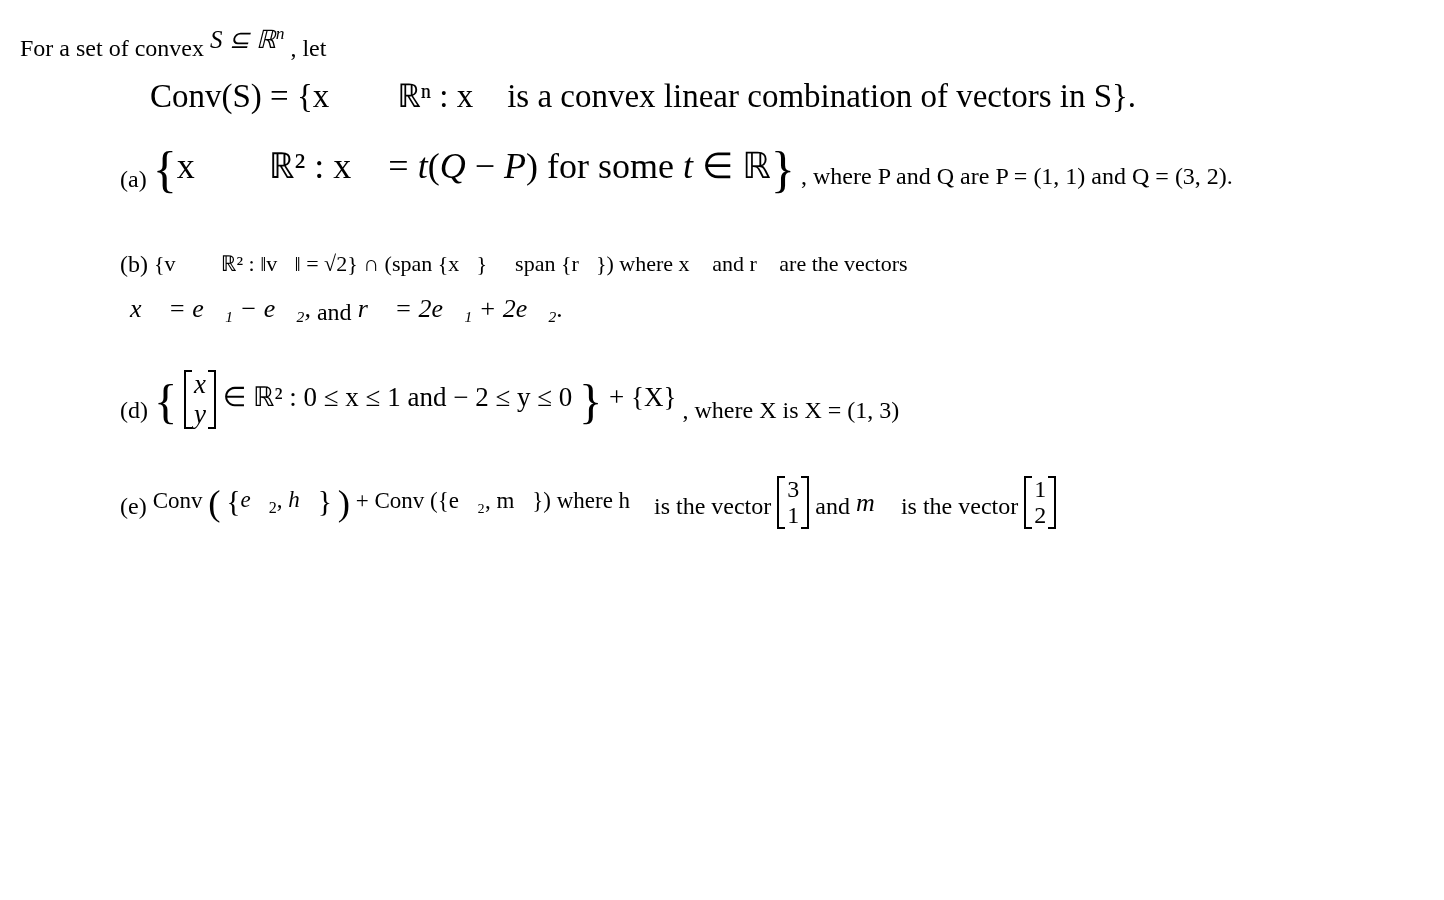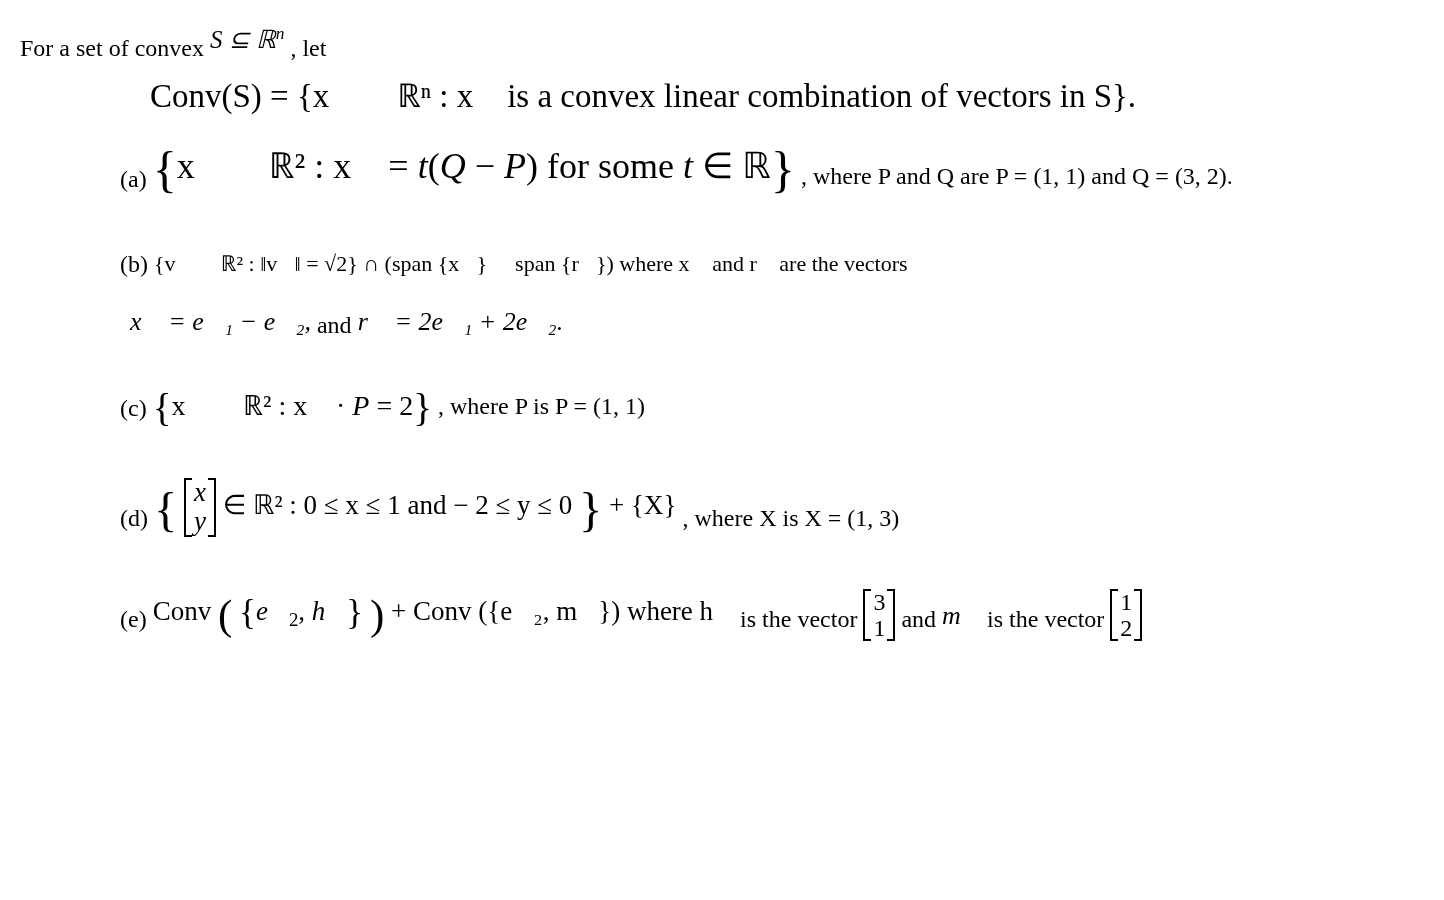--- a/index.html
+++ b/index.html
@@ -63,21 +63,21 @@
     content: "";
     position: absolute;
     top: 0; bottom: 0;
     width: 6px;
     border-top: 2px solid #000;
     border-bottom: 2px solid #000;
   }
   .matrix::before { left: 0; border-left: 2px solid #000; }
   .matrix::after  { right: 0; border-right: 2px solid #000; }
   .matrix .row { display: block; text-align: center; line-height: 1.1; padding: 0 4px; }
-  .gap-top { margin-top: 19px; }
+  .gap-top { margin-top: 6px; }
 </style>
 </head>
 <body>
 
 <div class="content">
 
   <div class="para1">
     <span>For a set of convex </span>
     <span class="math inline" style="font-style: italic; vertical-align: 8px; font-size:25px;">
       <span>S ⊆ ℝ</span><span class="sup">n</span>
@@ -105,46 +105,39 @@
         <span class="label">(b)</span>
         <span class="math inline" style="font-size:22px;">{v⃗ ∈ ℝ² : ‖v⃗‖ = √2} ∩ (span {x⃗} ∪ span {r⃗}) where x⃗ and r⃗ are the vectors</span>
       </div>
       <div class="gap-top" style="margin-left:10px;">
         <span class="math inline" style="font-size:26px; font-style:italic;">x⃗ = e⃗₁ − e⃗₂,</span>
         <span style="vertical-align:-6px;"> and </span>
         <span class="math inline" style="font-size:26px; font-style:italic;">r⃗ = 2e⃗₁ + 2e⃗₂.</span>
       </div>
     </div>
 
-    <div class="item">
-      <span class="label">(c)</span>
-      <span class="math inline" style="font-size:28px;">
-        <span class="big-brace-l"></span><span>x⃗ ∈ ℝ² : x⃗ · <i>P</i> = 2</span><span class="big-brace-r"></span>
-      </span>
-      <span> , where P is P = (1, 1)</span>
-    </div>
 
     <div class="item">
       <span class="label" style="vertical-align:-10px;">(d)</span>
       <span class="math inline" style="font-size:27px;">
         <span style="font-size:1.8em; vertical-align:-0.25em;">{</span>
         <span class="matrix">
           <span class="row" style="font-style:italic;">x</span>
           <span class="row" style="font-style:italic;">y</span>
         </span>
         <span> ∈ ℝ² : 0 ≤ x ≤ 1 and  − 2 ≤ y ≤ 0</span>
         <span style="font-size:1.8em; vertical-align:-0.25em;">}</span>
         <span> + {X}</span>
       </span>
       <span style="vertical-align:-10px;"> , where X is X = (1, 3)</span>
     </div>
 
     <div class="item">
       <span class="label" style="vertical-align:-6px;">(e)</span>
-      <span class="math inline" style="font-size:27px;">
+      <span class="math inline" style="font-size:23px;">
         <span>Conv</span>
         <span class="big-paren-l"></span>
         <span style="font-size:1.3em; vertical-align:-0.1em;">{</span><span><i>e⃗</i><span class="sub">2</span>, <i>h⃗</i></span><span style="font-size:1.3em; vertical-align:-0.1em;">}</span>
         <span class="big-paren-r"></span>
         <span> + </span>
         <span>Conv ({e⃗₂, m⃗})</span>
         <span> where h⃗ </span>
       </span>
       <span style="vertical-align:-6px;">is the vector </span>
       <span class="matrix" style="font-size:24px;">

